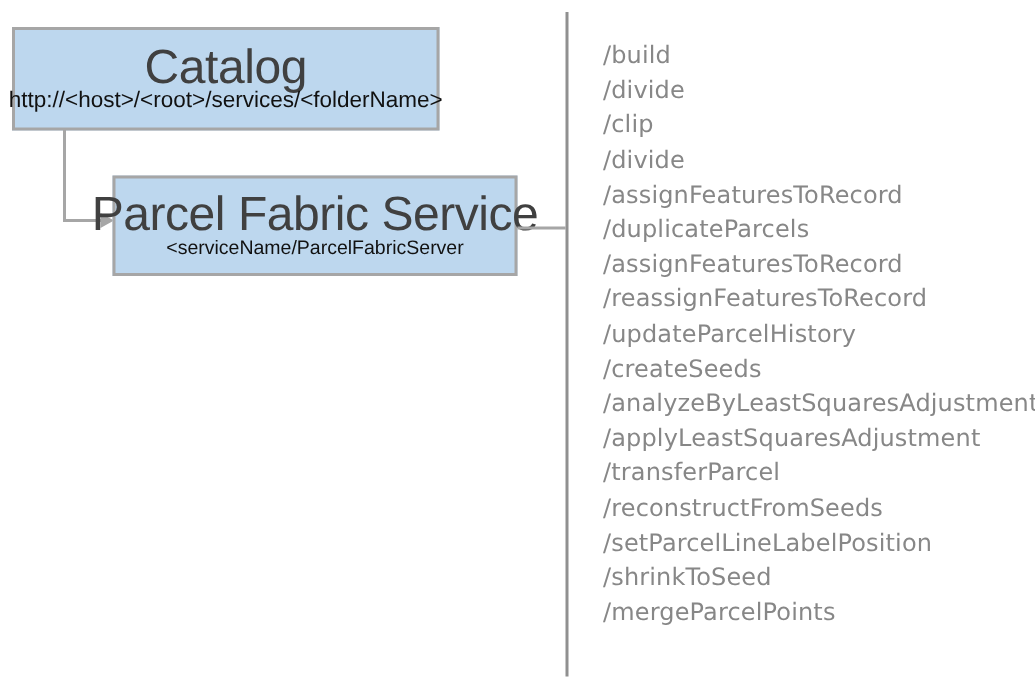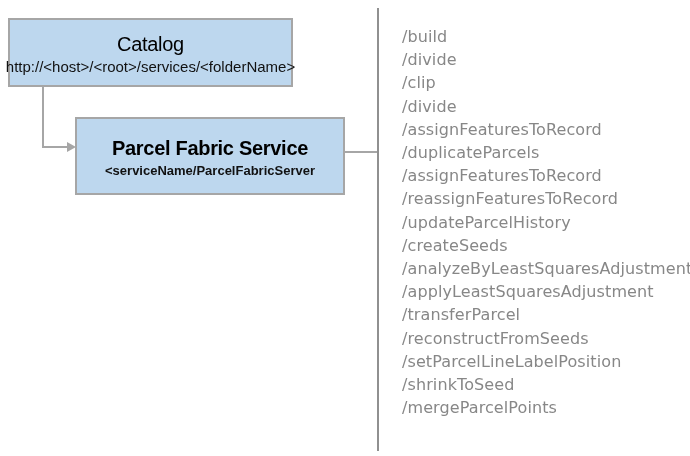--- a/index.html
+++ b/index.html
@@ -29,27 +29,26 @@
   .node-catalog {
     left: 8px;
     top: 18px;
     width: 285px;
     height: 69px;
   }
   .node-service {
     left: 75px;
     top: 117px;
     width: 270px;
-    height: 78px;
-    font-weight: bold;
+    height: 67px;
   }
   .node-title {
-    font-size: 20px;
+    font-size: 32px;
     line-height: 28px;
-    color: #000000;
+    color: #404040;
     letter-spacing: -0.3px;
     white-space: nowrap;
   }
   .node-subtitle {
     font-size: 15px;
     line-height: 17px;
     color: #111111;
     white-space: nowrap;
   }
   .node-service .node-subtitle { font-size: 13px; }

